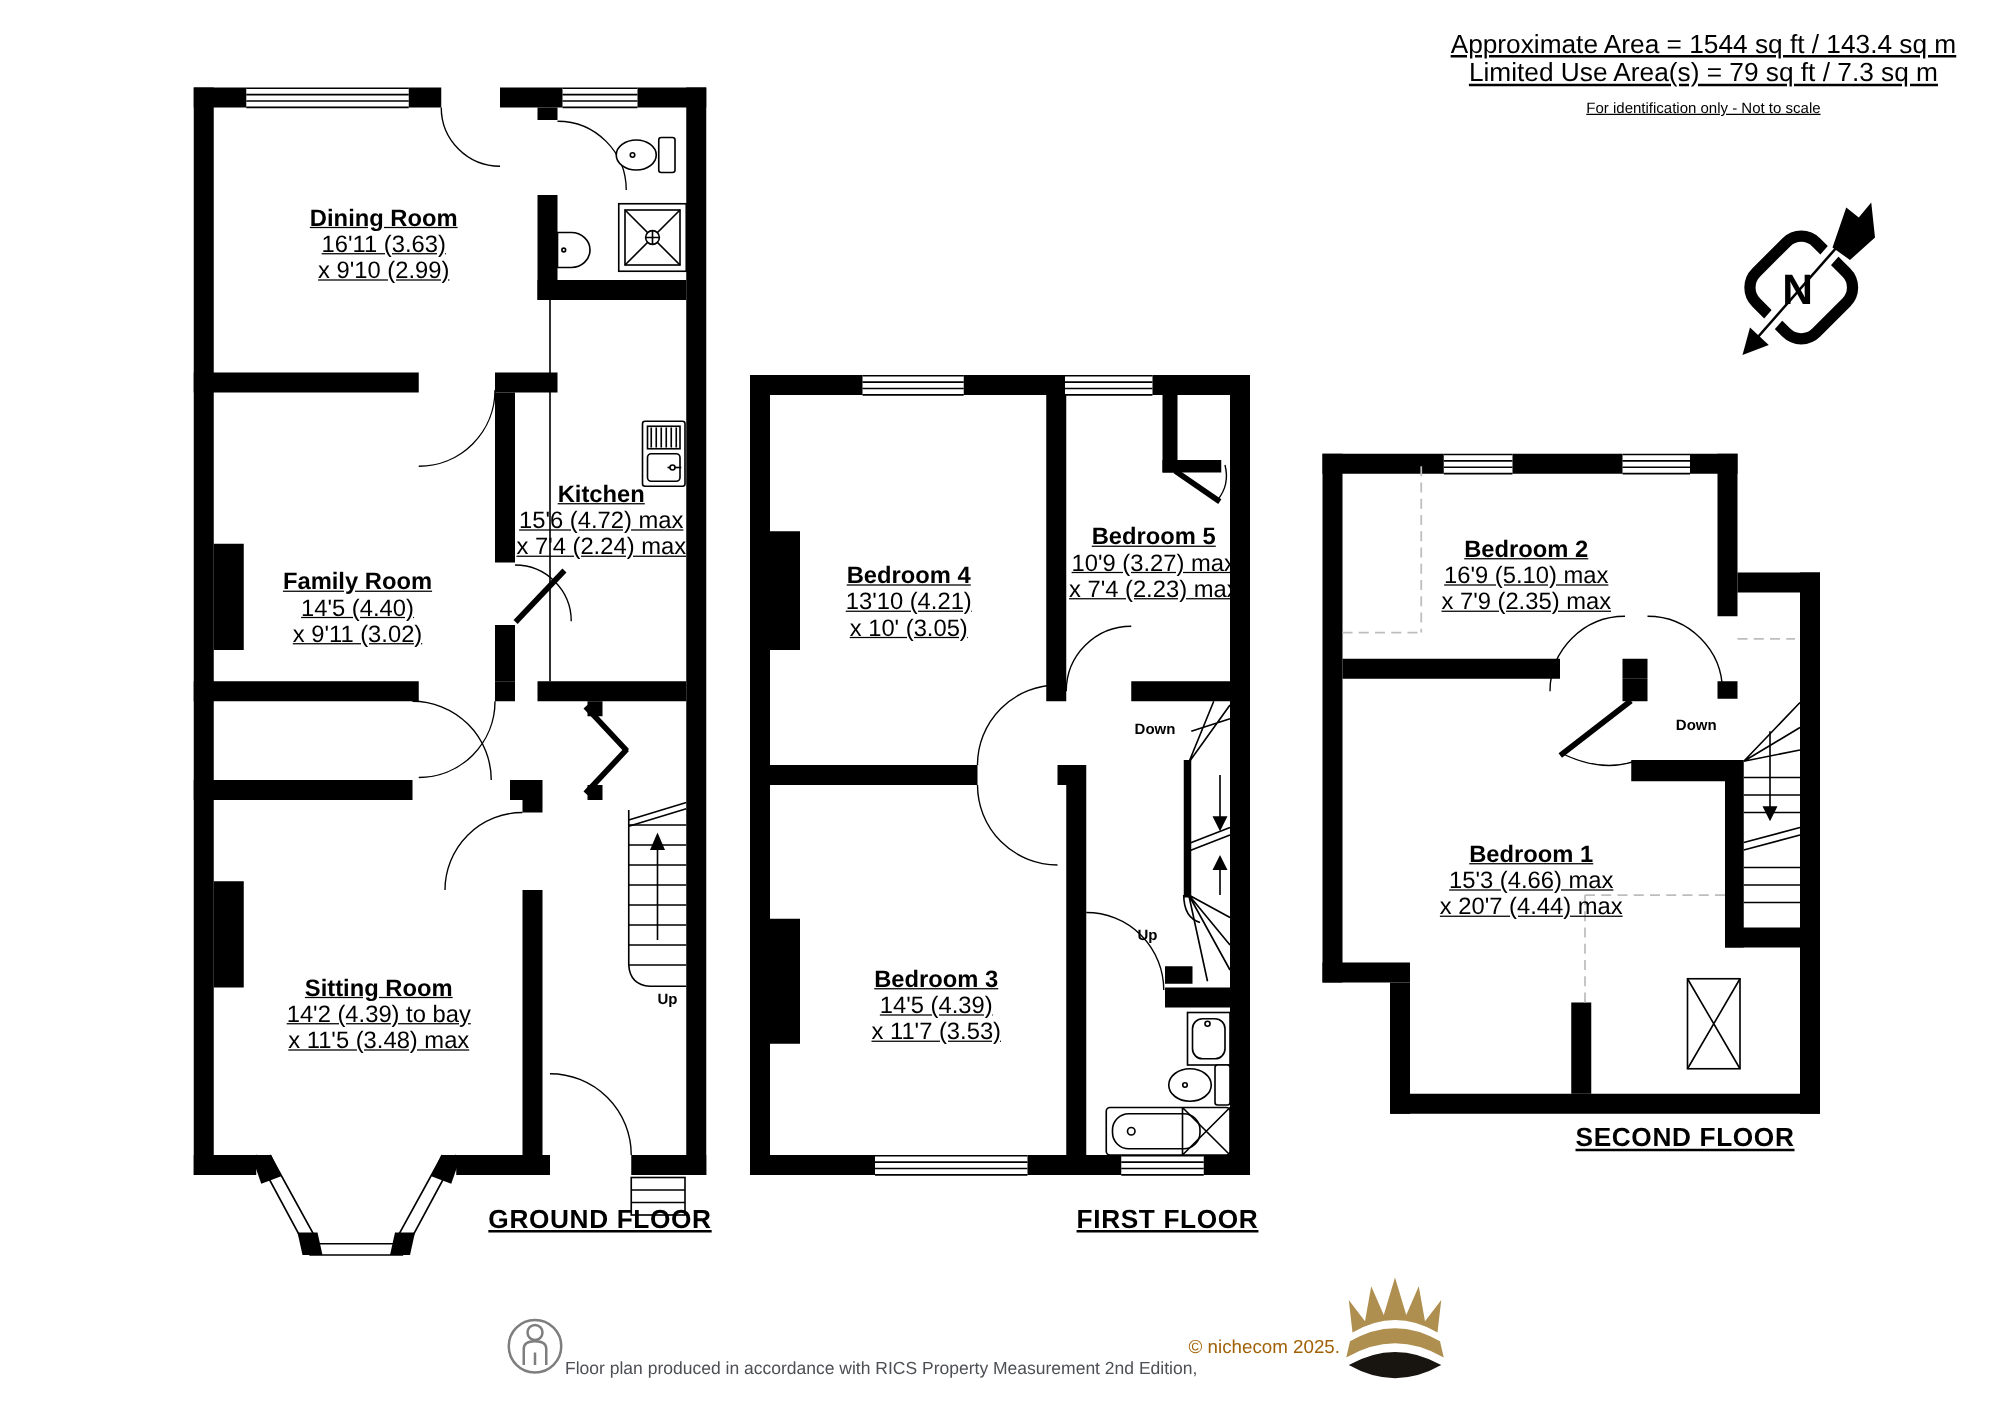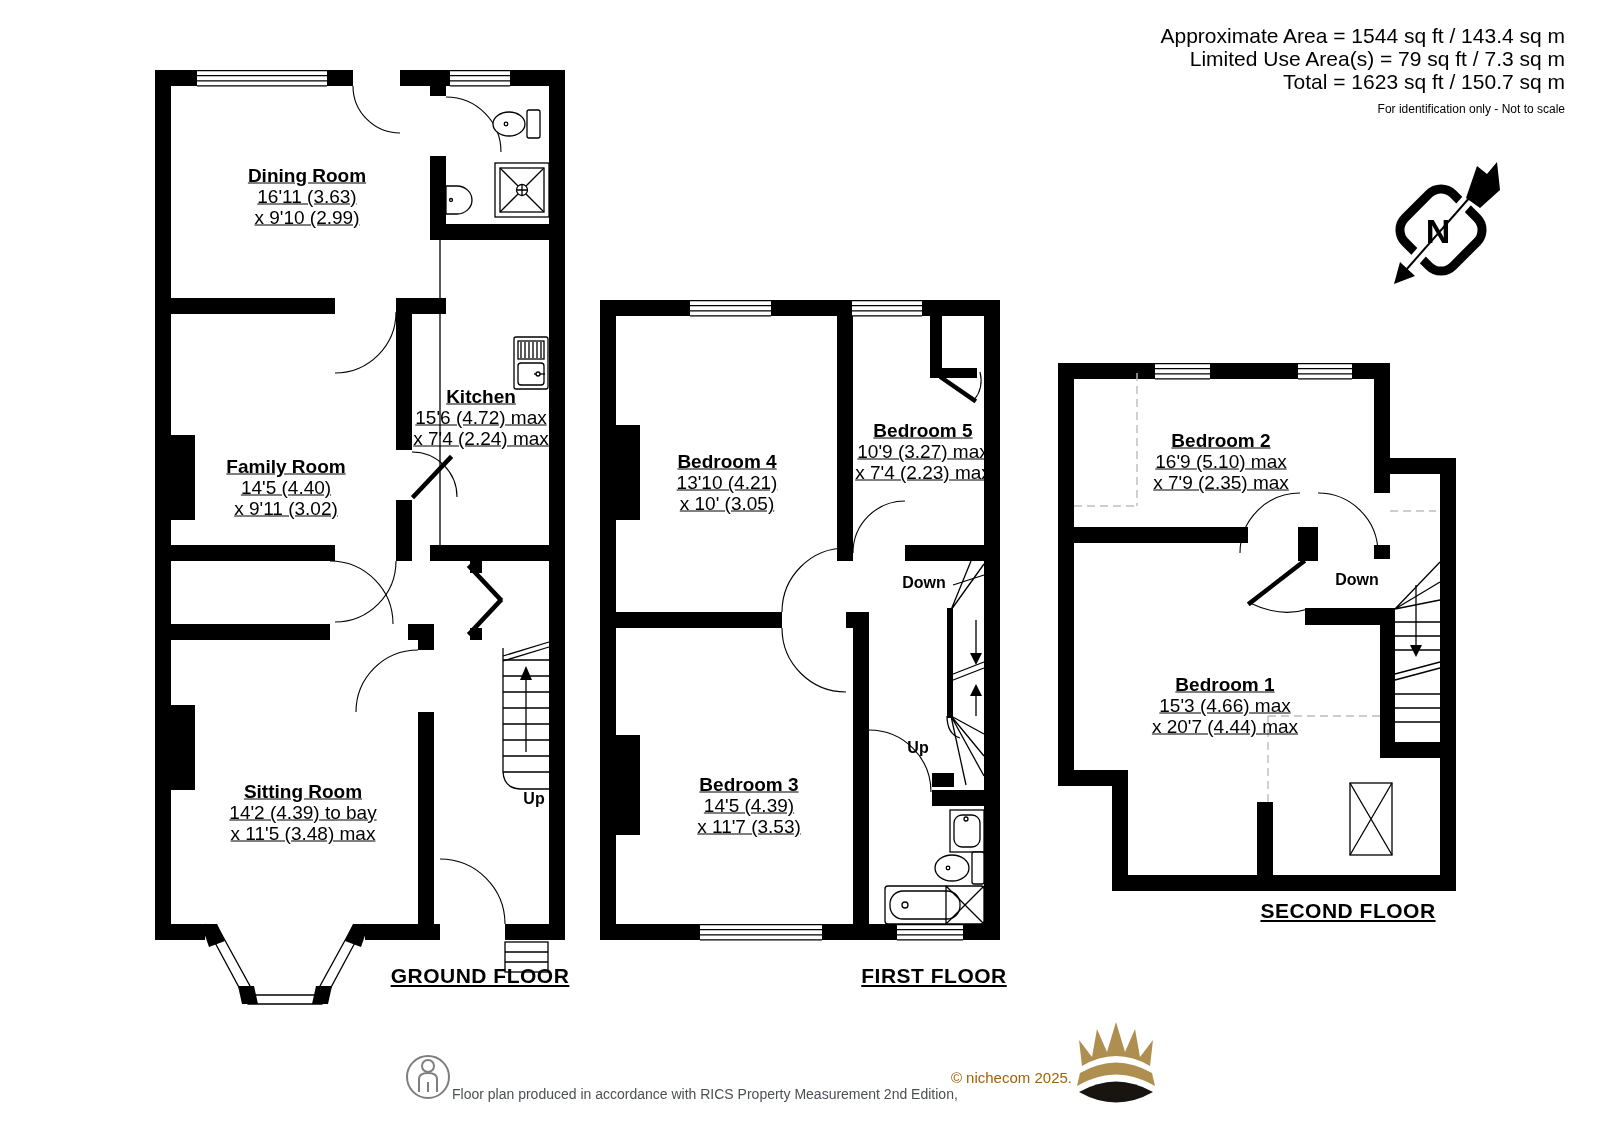--- a/index.html
+++ b/index.html
@@ -11,23 +11,23 @@
   .t{fill:none;stroke:#000;stroke-width:1.3px;}
   .a{fill:none;stroke:#000;stroke-width:1.1px;}
   .leaf{stroke:#000;stroke-width:4.5px;stroke-linecap:square;}
   .dash{fill:none;stroke:#bdbdbd;stroke-width:1.4px;stroke-dasharray:8 5;}
   .fix{fill:#fff;stroke:#000;stroke-width:1.3px;}
   .arr{fill:#000;}
   
   .room-label{position:absolute;transform:translate(-50%,-50%);text-align:center;
               font-size:19px;line-height:21px;white-space:nowrap;text-decoration:underline;}
   .room-label .rname{font-weight:700;}
-  .stair-label{position:absolute;transform:translate(-50%,-50%);font-weight:700;font-size:16px;}
+  .stair-label{position:absolute;transform:translate(-50%,-50%);font-weight:700;font-size:12px;}
   .floor-title{position:absolute;transform:translate(-50%,-50%);font-weight:700;font-size:21px;letter-spacing:.5px;white-space:nowrap;text-decoration:underline;}
-  .header{position:absolute;right:35px;top:24px;text-align:right;}
+  .header{position:absolute;right:35px;top:24px;text-align:center;text-decoration:underline;}
   .header .hline{font-size:21px;line-height:23px;}
   .header .hdisc{font-size:12px;line-height:18px;margin-top:7px;}
   .footer-text{position:absolute;left:452px;top:1051px;font-size:14px;line-height:17.5px;
                color:#4c4f54;white-space:pre;}
   .copyright{position:absolute;left:940px;top:1069px;width:132px;text-align:right;
              font-size:15px;color:#a16207;white-space:nowrap;}
   .n-letter{font:700 34px "Liberation Sans",sans-serif;}
 </style>
 </head>
 <body>
@@ -282,21 +282,20 @@
   <g>
     <path d="M1082,1066 L1079,1040 L1092,1057 L1097,1029 L1107,1052 L1116,1022 L1125,1052 L1135,1029 L1140,1057 L1153,1040 L1150,1066 Q1116,1046 1082,1066 Z" fill="#AE8F4F"></path>
     <path d="M1080,1073 Q1116,1052 1152,1073 L1155,1086 Q1116,1063 1077,1086 Z" fill="#AE8F4F"></path>
     <path d="M1079,1092 Q1116,1071 1153,1092 Q1116,1113 1079,1092 Z" fill="#181510"></path>
   </g>
 </svg>
 
 <div class="header">
   <div class="hline">Approximate Area = 1544 sq ft / 143.4 sq m</div>
   <div class="hline">Limited Use Area(s) = 79 sq ft / 7.3 sq m</div>
-  <div class="hline">Total = 1623 sq ft / 150.7 sq m</div>
   <div class="hdisc">For identification only - Not to scale</div>
 </div>
 
 <div class="room-label" style="left:307px;top:196px">
   <div class="rname">Dining Room</div>
   <div>16'11 (3.63)</div>
   <div>x 9'10 (2.99)</div>
 </div>
 <div class="room-label" style="left:286px;top:487px">
   <div class="rname">Family Room</div>

